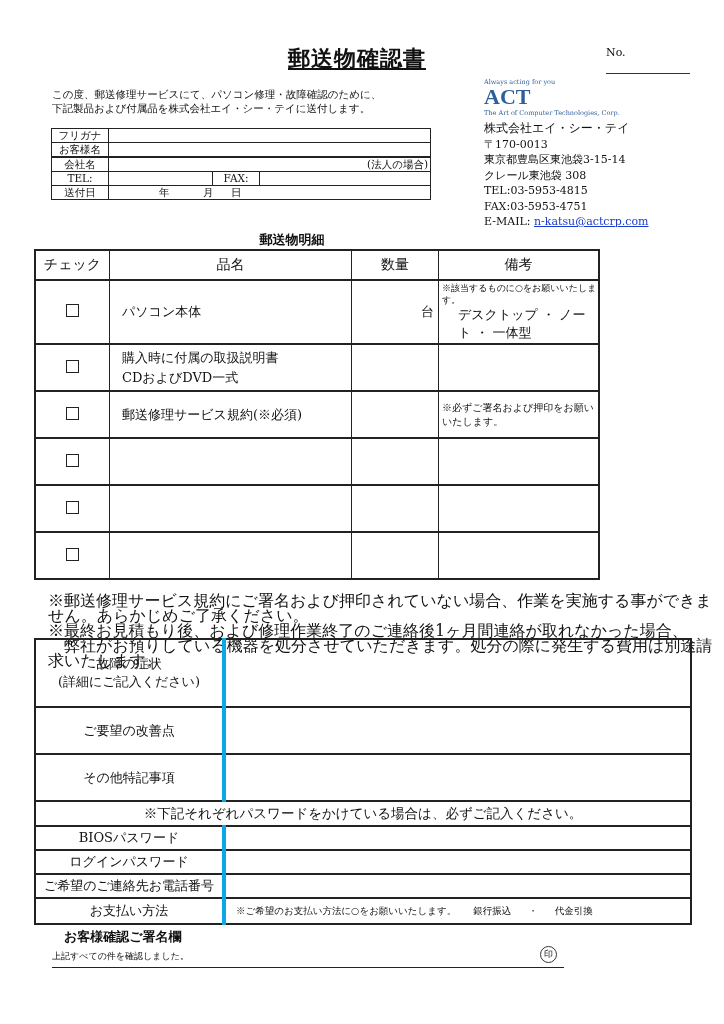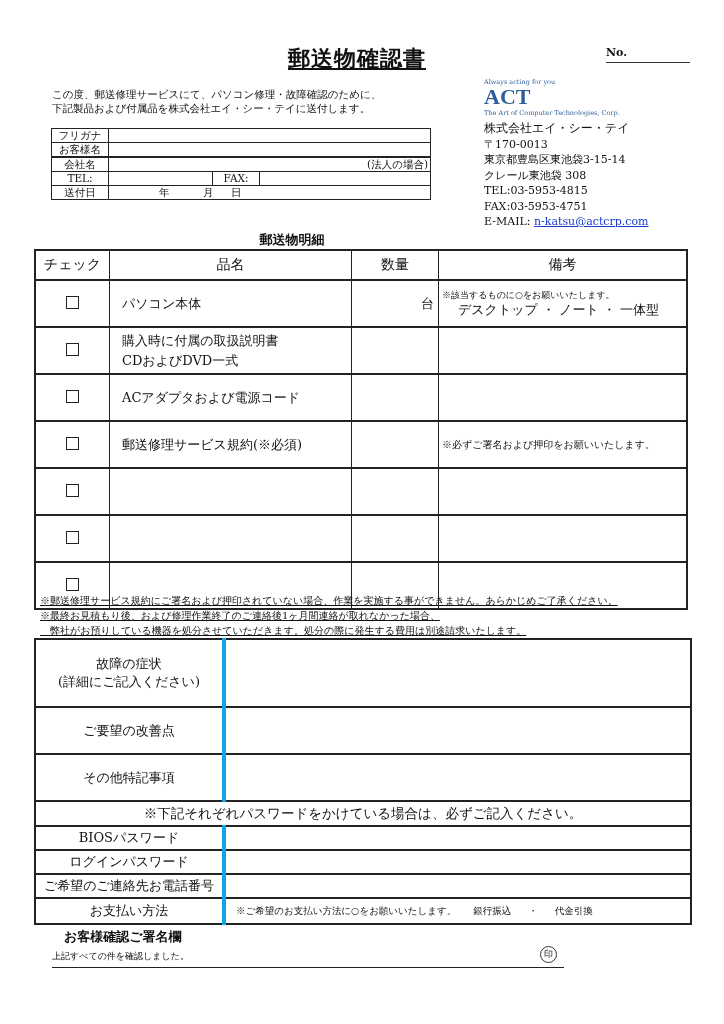--- a/index.html
+++ b/index.html
@@ -1,20 +1,20 @@
 <!DOCTYPE html>
 <html><head>
 <meta charset="utf-8">
 <style>
   html, body { margin: 0; padding: 0; background: #ffffff; }
   body { width: 724px; height: 1024px; position: relative; overflow: hidden;
          font-family: "DejaVu Serif", "Liberation Serif", serif; color: #111; }
   .abs { position: absolute; }
   .title { left: 288px; top: 44px; font-size: 22px; font-weight: bold; text-decoration: underline; letter-spacing: 1px; }
-  .no-field { left: 606px; top: 46px; width: 84px; font-size: 11px; border-bottom: 1px solid #333; padding-bottom: 3px; font-weight: bold; }
+  .no-field { left: 606px; top: 46px; width: 84px; font-size: 11px; border-bottom: 1px solid #333; padding-bottom: 14px; }
   .intro { left: 52px; top: 87px; font-size: 10.5px; line-height: 14px; }
 
   
   .cust { left: 51px; top: 128px; width: 380px; border-collapse: collapse; font-size: 10.5px; }
   .cust td { border: 1px solid #222; height: 13px; padding: 0 2px; line-height: 13px; }
   .cust td.lbl { width: 52px; text-align: center; }
   .cust tr.thick td { border-bottom: 2px solid #222; }
   .cust .right { text-align: right; }
   .cust .datecell span { display: inline-block; }
 
@@ -22,36 +22,36 @@
   .company { left: 484px; top: 78px; font-size: 11px; line-height: 15.5px; }
   .company .tag { color: #2f5f9a; font-size: 6.5px; line-height: 8px; }
   .company .logo { color: #2f5f9a; font-size: 22px; font-weight: bold; line-height: 22px; font-family: "Liberation Serif", serif; }
   .company .full { color: #2f5f9a; font-size: 6.5px; line-height: 10px; margin-bottom: 3px; }
   .company .name { font-size: 12px; }
   .company a { color: #1a3ccc; text-decoration: underline; }
 
   .section-title { left: 0; width: 584px; top: 231px; text-align: center; font-size: 13px; font-weight: bold; }
 
   
-  .items { left: 34px; top: 249px; width: 654px; border-collapse: collapse; font-size: 13px; }
+  .items { left: 34px; top: 249px; width: 566px; border-collapse: collapse; font-size: 13px; }
   .items th, .items td { border: 1px solid #222; }
   .items { border: 2px solid #222; }
   .items th { height: 26px; font-weight: normal; font-size: 14px; border-bottom: 2px solid #222; }
   .items td { height: 43px; vertical-align: middle; }
   .items tr.row td { border-bottom: 2px solid #222; }
   .items td.chk { width: 71px; text-align: center; }
   .items td.name { width: 228px; padding-left: 12px; line-height: 20px; }
   .items td.qty { width: 81px; text-align: right; padding-right: 4px; }
   .items td.note { padding-left: 3px; }
   .box { display: inline-block; width: 11px; height: 11px; border: 1.3px solid #222; background: #fff; }
   .note-small { font-size: 9px; line-height: 12px; }
   .note-big { font-size: 13px; line-height: 18px; padding-left: 16px; }
   .note-mid { font-size: 10px; }
 
-  .notes { left: 40px; top: 593px; font-size: 10px; line-height: 15px; text-decoration: underline; }
+  .notes { left: 48px; top: 593px; font-size: 16px; line-height: 15px; }
 
   
   .lower { left: 34px; top: 638px; width: 658px; border-collapse: collapse; border: 2px solid #222; }
   .lower td { border: 1px solid #222; border-bottom: 2px solid #222; }
   .lower td.lbl { width: 184px; text-align: center; font-size: 13px; line-height: 18px; border-right: 4px solid #0ea5e9; }
   .lower td.full { text-align: center; font-size: 13px; margin-left: 44px; }
   .lower .sm { font-size: 12px; }
   .lower .lg { font-size: 14px; }
   .lower td.pay { font-size: 9.5px; padding-left: 10px; }
   .lower td.pay span.opt { margin-left: 14px; }
@@ -137,26 +137,20 @@
     <td class="chk"><span class="box"></span></td>
     <td class="name">
       <div>購入時に付属の取扱説明書</div>
       <div>CDおよびDVD一式</div>
     </td>
     <td class="qty"></td>
     <td class="note"></td>
   </tr>
   <tr class="row">
     <td class="chk"><span class="box"></span></td>
-    <td class="name">ACアダプタおよび電源コード</td>
-    <td class="qty"></td>
-    <td class="note"></td>
-  </tr>
-  <tr class="row">
-    <td class="chk"><span class="box"></span></td>
     <td class="name">郵送修理サービス規約(※必須)</td>
     <td class="qty"></td>
     <td class="note note-mid">※必ずご署名および押印をお願いいたします。</td>
   </tr>
   <tr class="row">
     <td class="chk"><span class="box"></span></td>
     <td class="name"></td>
     <td class="qty"></td>
     <td class="note"></td>
   </tr>

